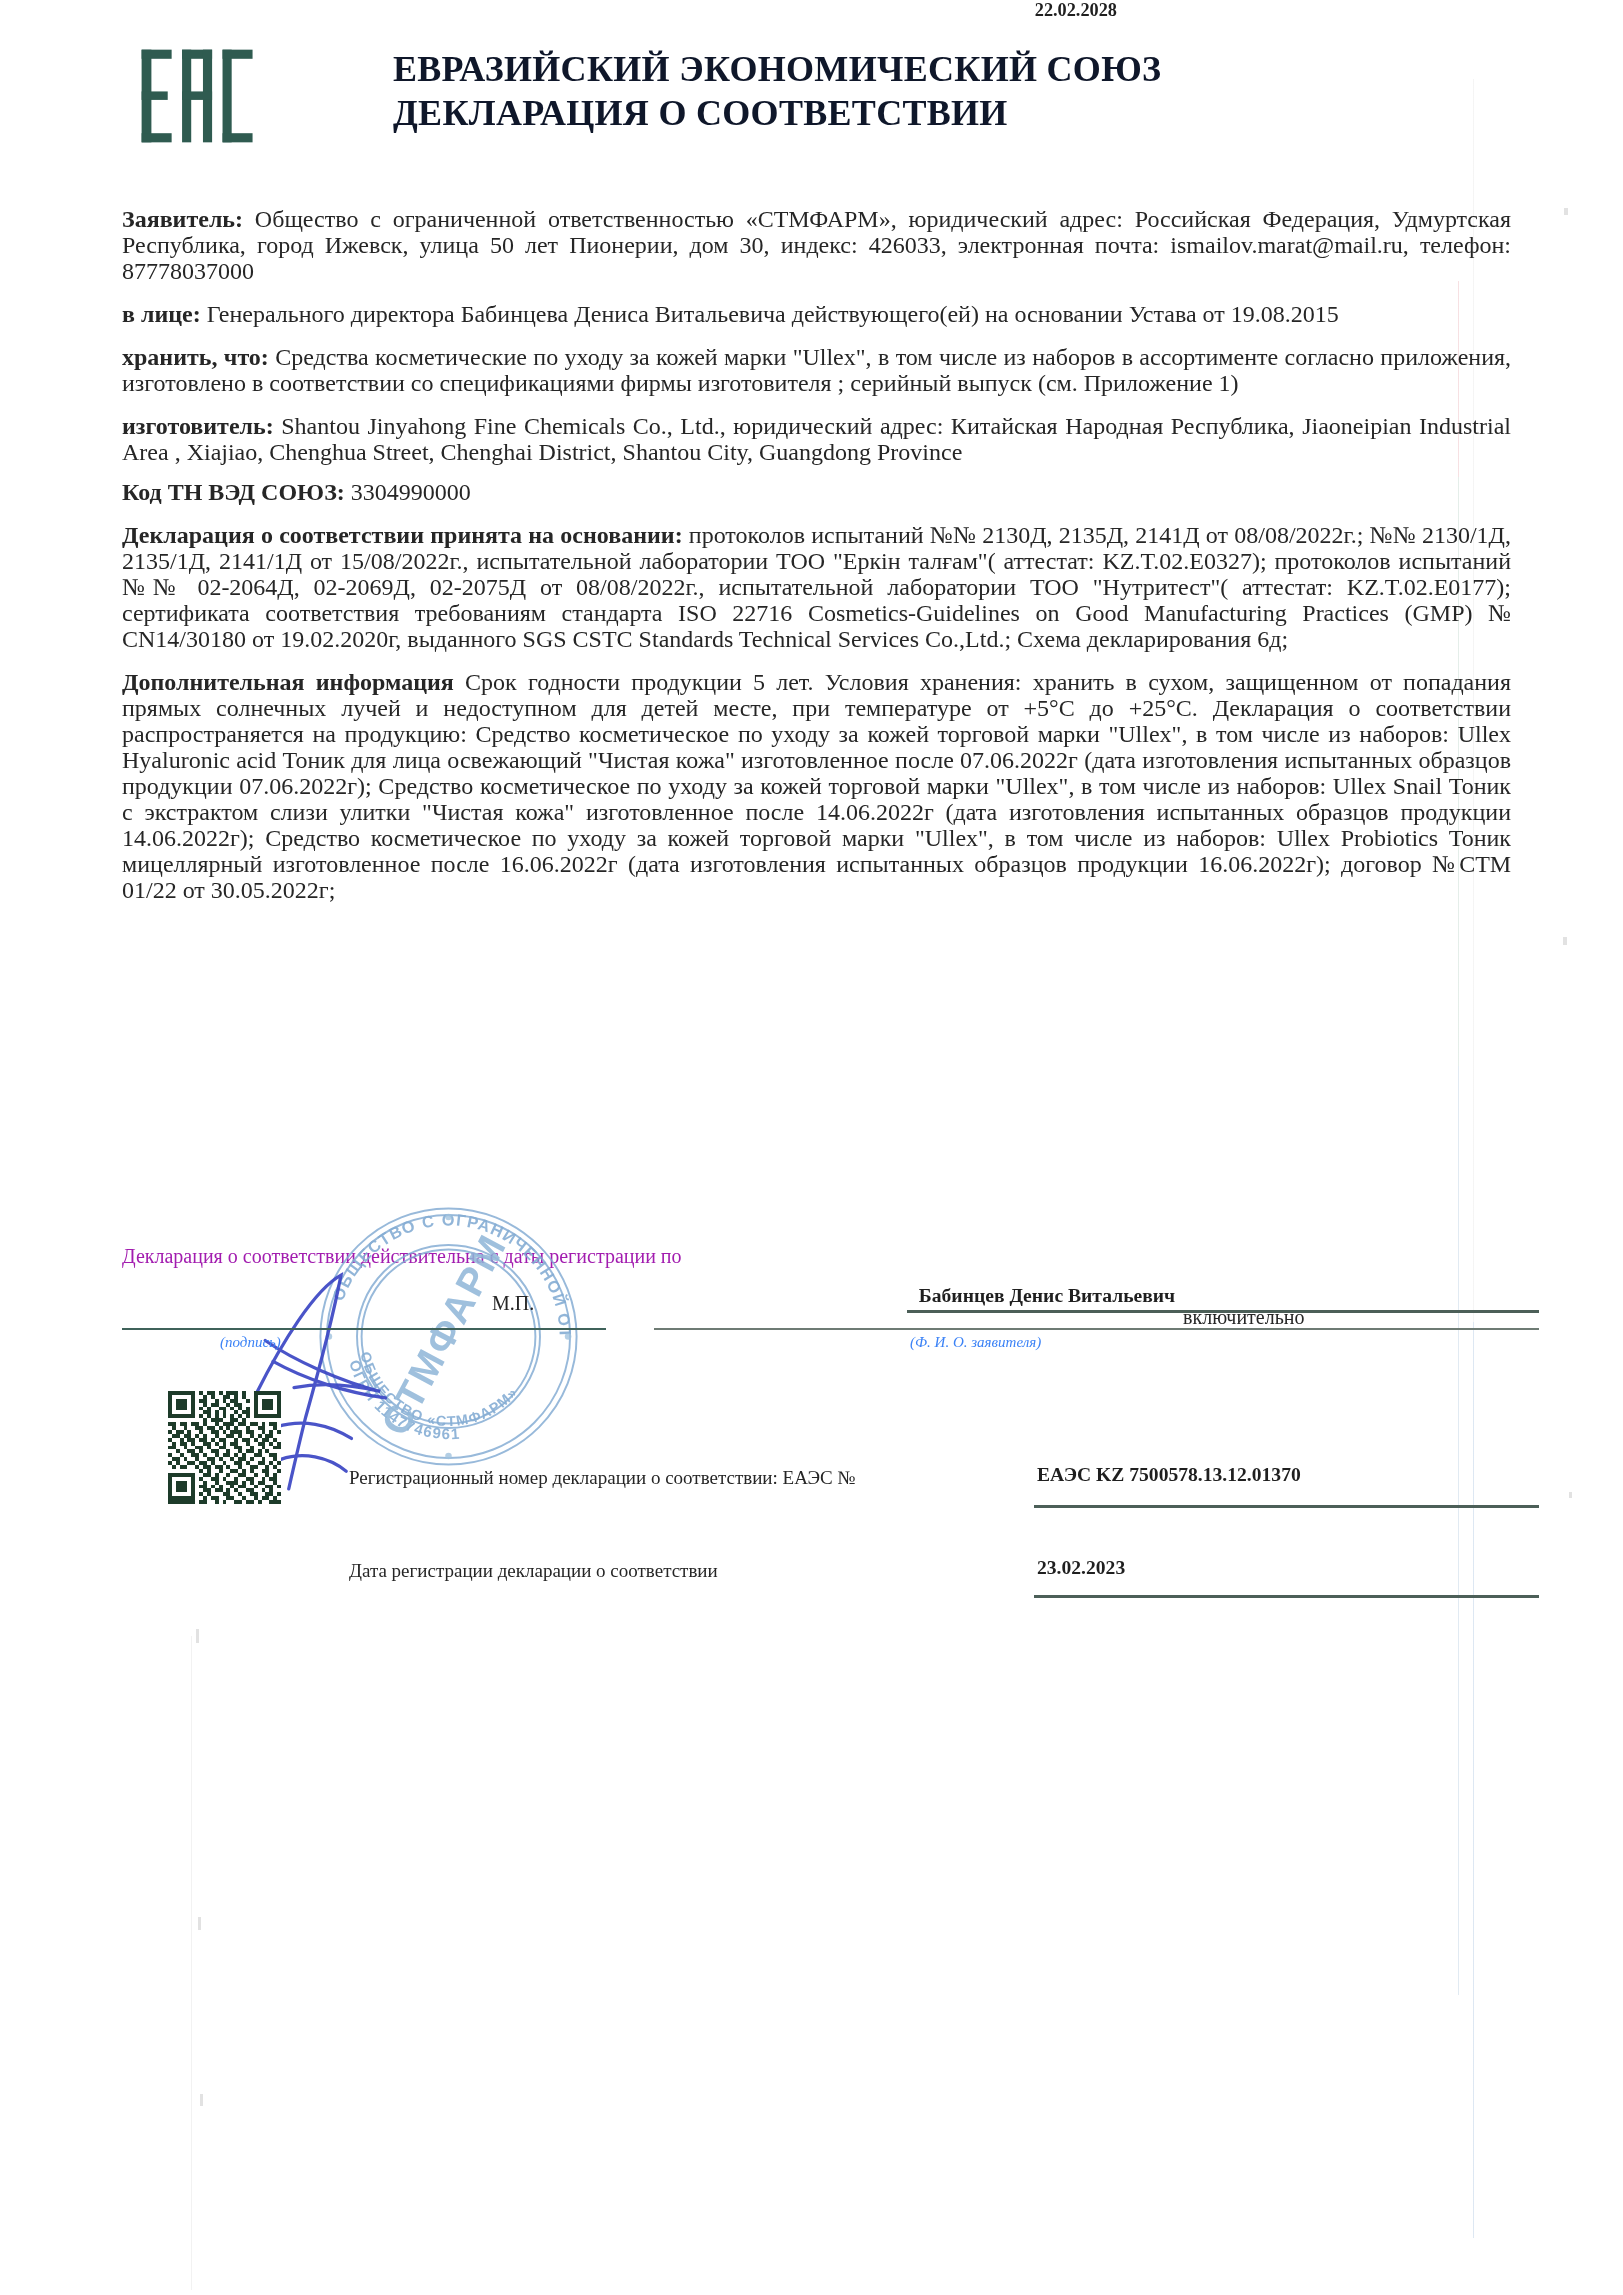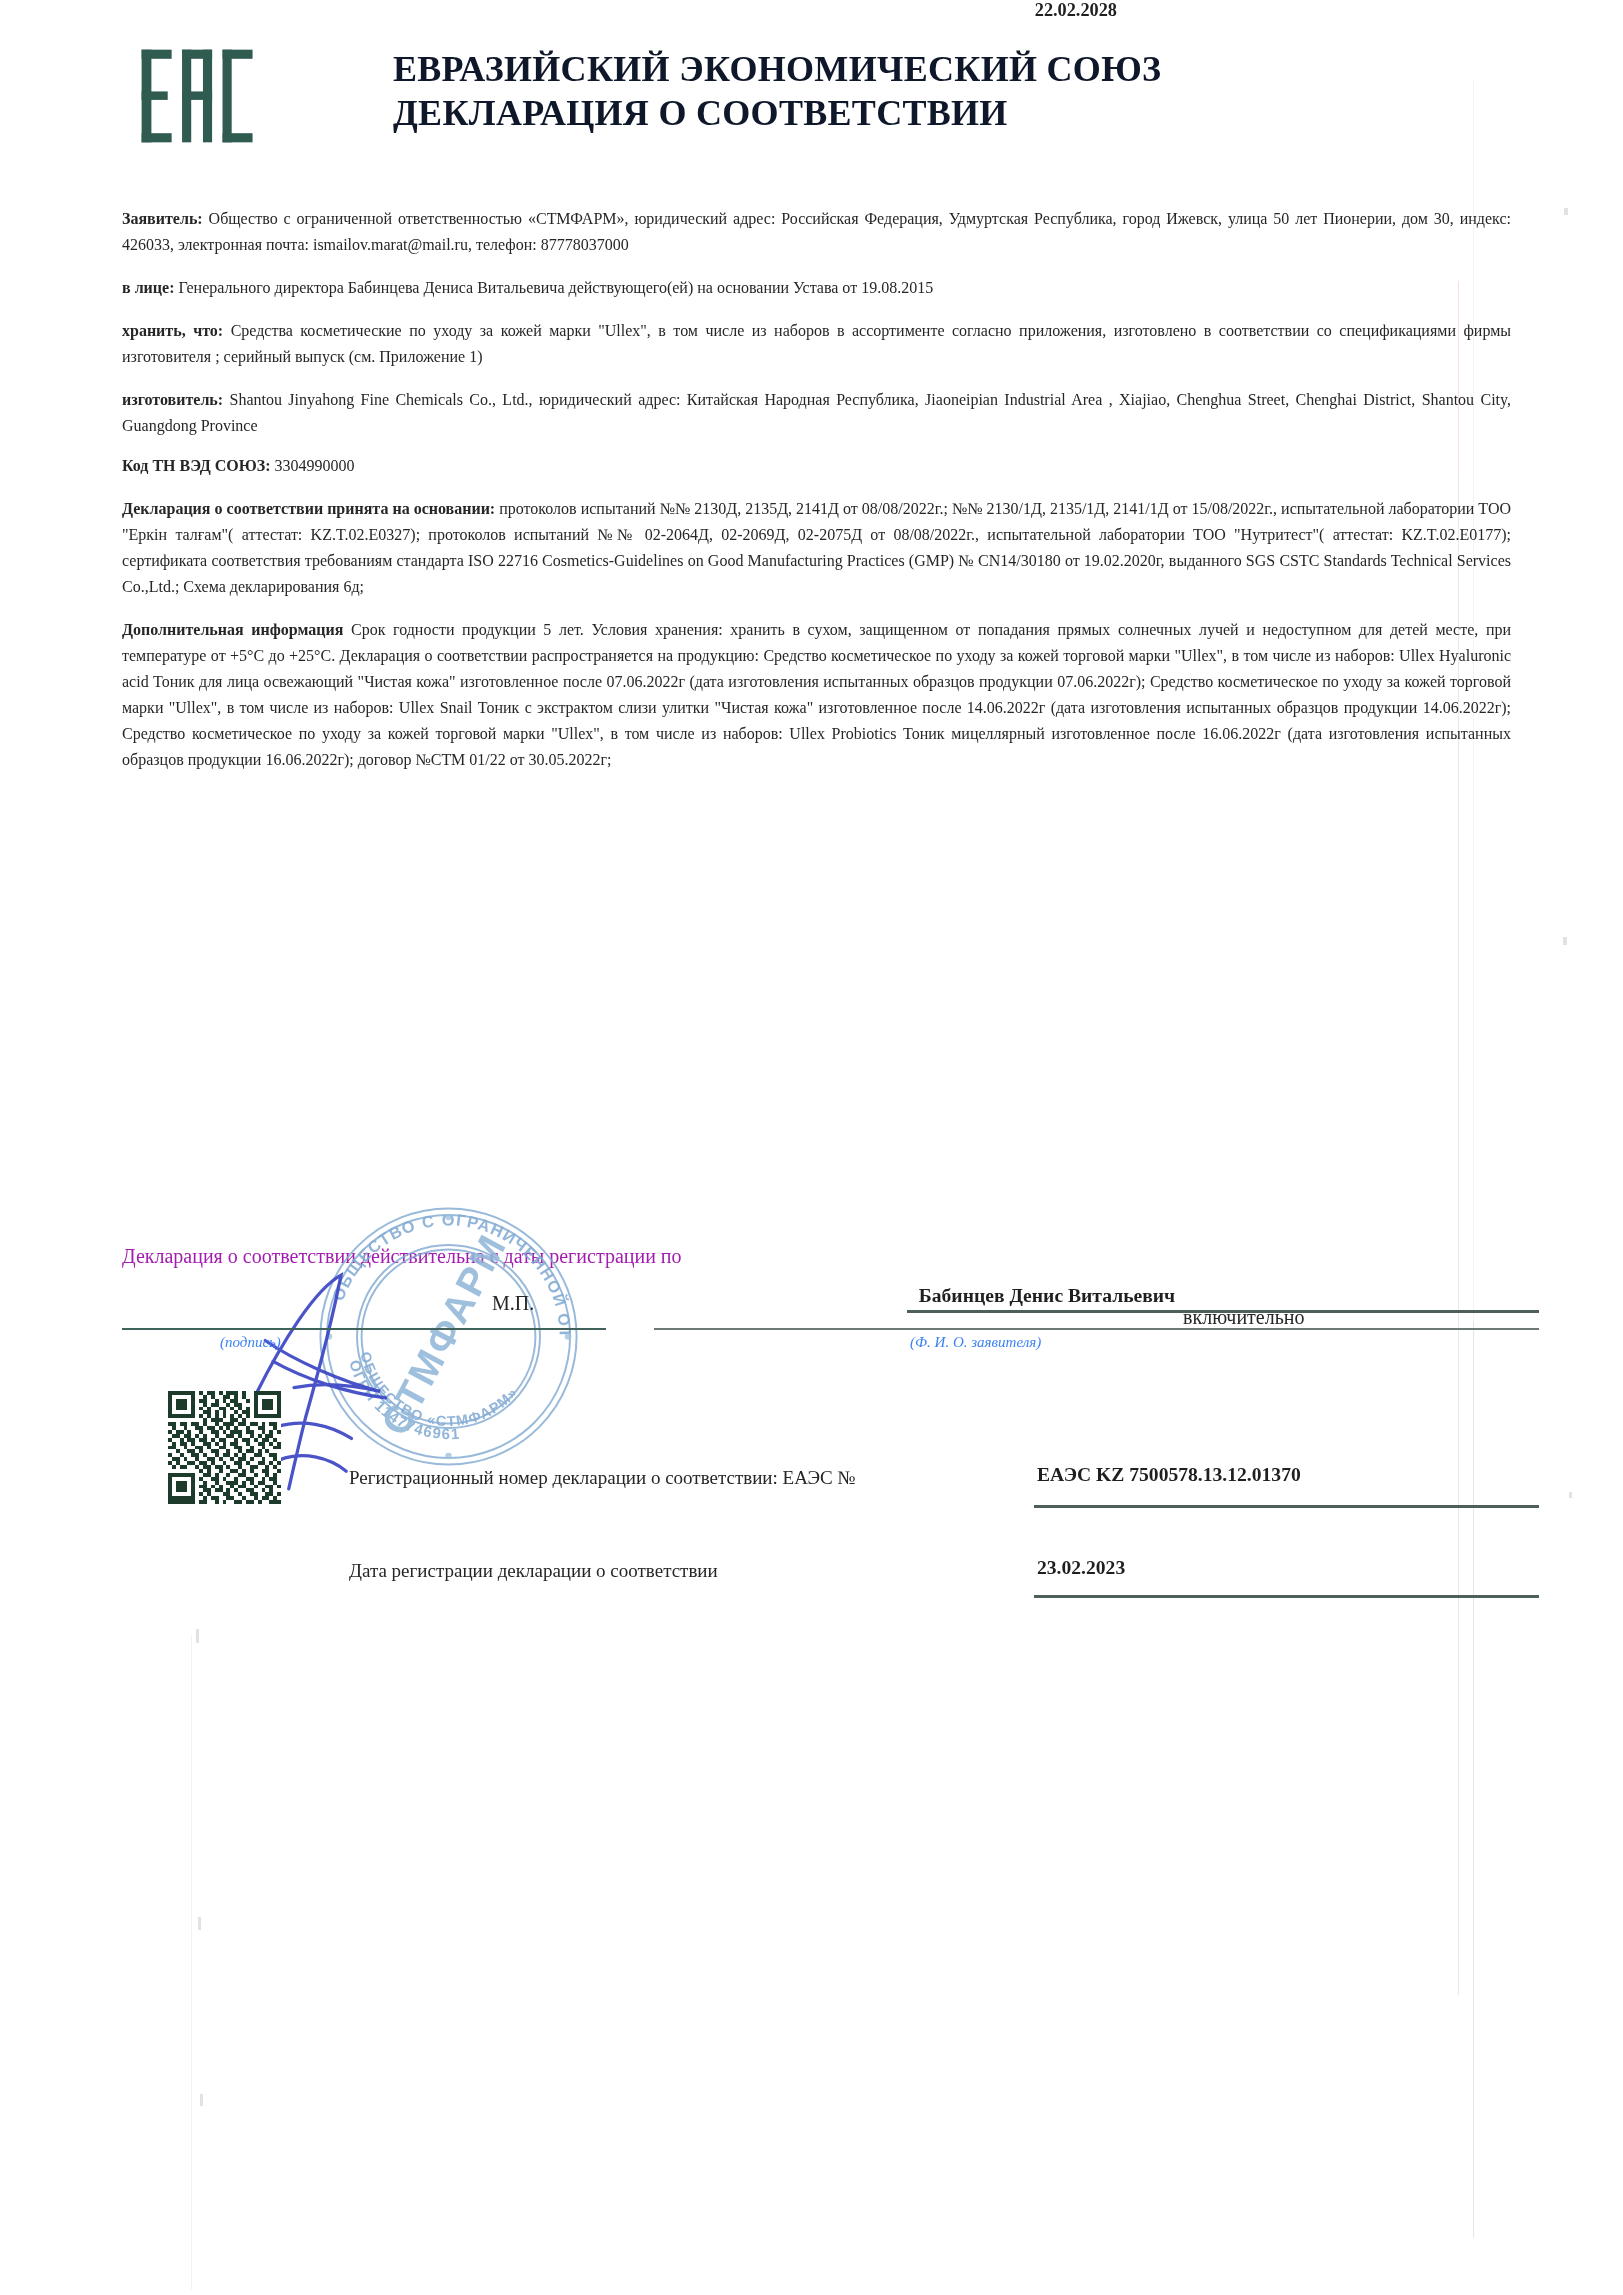--- a/index.html
+++ b/index.html
@@ -22,21 +22,21 @@
     position:absolute;left:393px;top:48px;width:1047px;
     text-align:left;color:#0f172a;
     font-weight:bold;font-size:36px;line-height:1.22;letter-spacing:0.3px;
   }
   .doc-title .l2{display:block;}
 
   
   .body{position:absolute;left:122px;top:206px;width:1389px;color:#262626;}
   p.para{
     margin:0 0 17px 0;text-align:justify;
-    font-size:16px;line-height:26px;
+    font-size:24px;line-height:26px;
     -webkit-hyphens:none;hyphens:none;
   }
   p.tight{margin-bottom:14.4px;}
   b.lbl{font-weight:bold;}
 
   
   .valid-row{position:absolute;left:122px;top:1240px;width:1389px;height:46px;}
   .valid-row .txt{position:absolute;left:0;top:5.2px;font-size:20px;color:#a21caf;}
   .valid-date{
     position:absolute;left:908px;top:0;width:209px;text-align:right;

